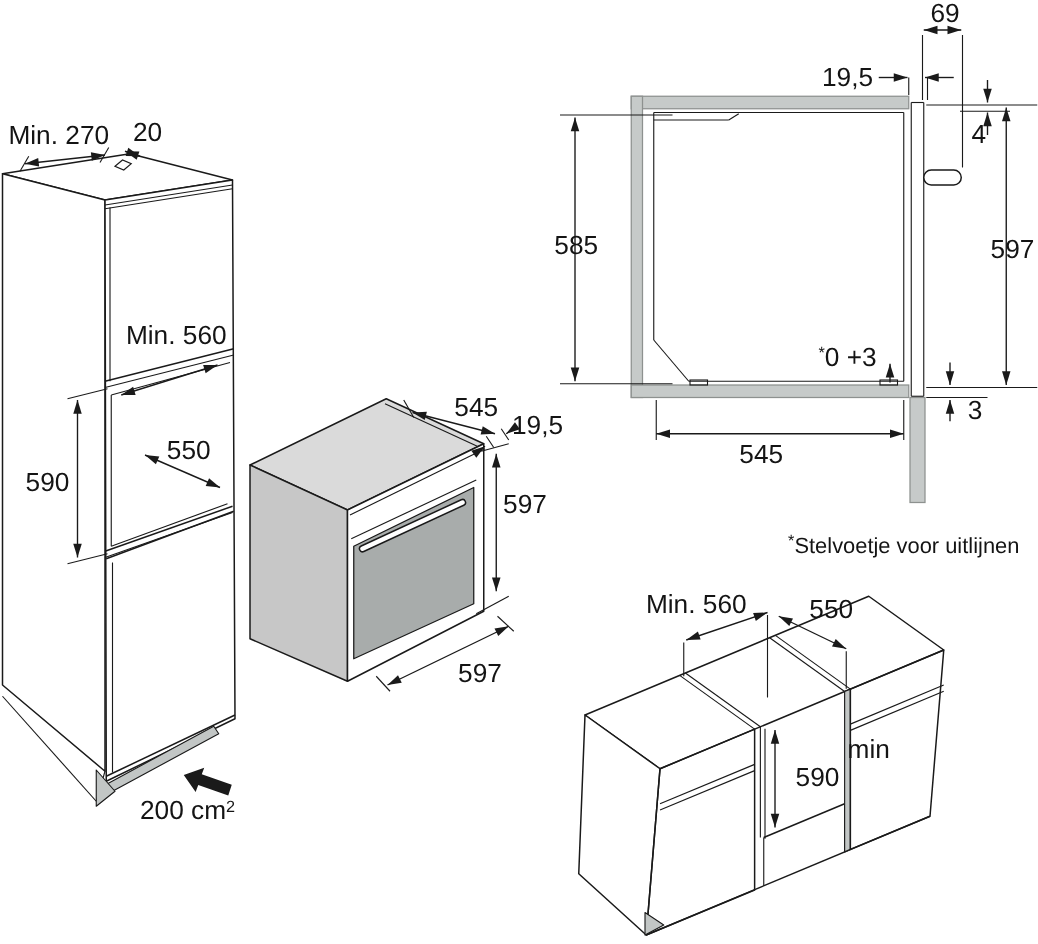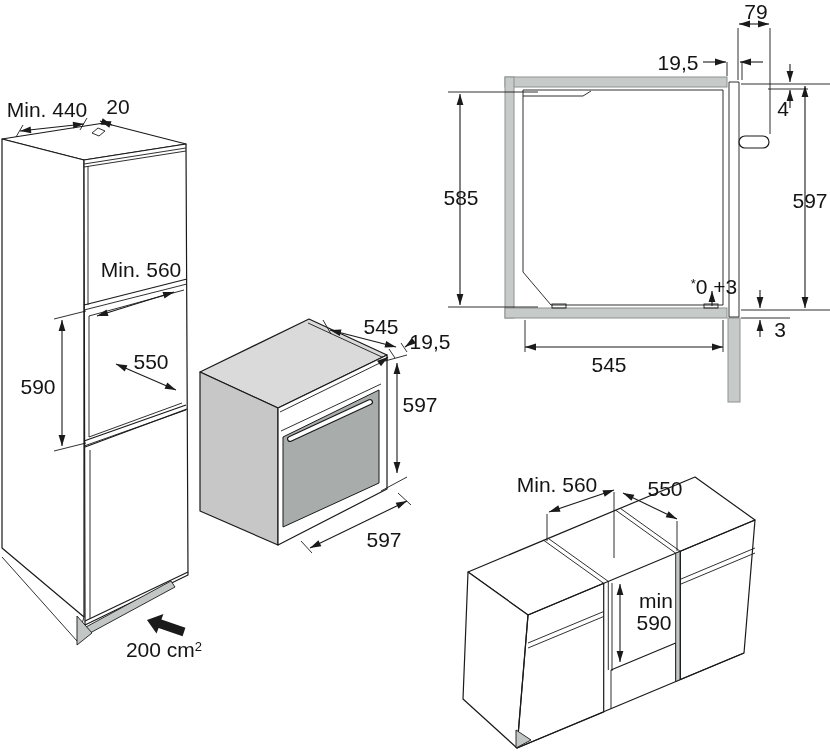--- a/index.html
+++ b/index.html
@@ -196,39 +196,40 @@
 
     <line class="d" x1="549" y1="512" x2="614" y2="490" marker-start="url(#arw)" marker-end="url(#arw)"></line>
     <line class="e" x1="547" y1="514" x2="547" y2="541"></line>
     <line class="e" x1="614" y1="492" x2="614" y2="558"></line>
     <line class="d" x1="623" y1="493" x2="677" y2="519" marker-start="url(#arw)" marker-end="url(#arw)"></line>
     <line class="e" x1="677" y1="521" x2="677" y2="551"></line>
     <line class="d" x1="620" y1="584" x2="620" y2="662" marker-start="url(#arw)" marker-end="url(#arw)"></line>
   </g>
 </svg>
 
-<div class="lbl" style="left:47px;top:109px">Min. 440</div>
+<div class="lbl" style="left:47px;top:109px">Min. 270</div>
 <div class="lbl" style="left:118px;top:106px">20</div>
 <div class="lbl" style="left:141px;top:269px">Min. 560</div>
 <div class="lbl" style="left:151px;top:361px">550</div>
 <div class="lbl" style="left:38px;top:386px">590</div>
-<div class="lbl" style="left:164px;top:649px"><span>200 cm</span><sup>2</sup></div>
+<div class="lbl" style="left:150px;top:649px"><span>200 cm</span><sup>2</sup></div>
 
 <div class="lbl" style="left:381px;top:326px">545</div>
 <div class="lbl" style="left:430px;top:341px">19,5</div>
 <div class="lbl" style="left:420px;top:404px">597</div>
 <div class="lbl" style="left:384px;top:539px">597</div>
 
-<div class="lbl" style="left:756px;top:11px">79</div>
+<div class="lbl" style="left:756px;top:11px">69</div>
 <div class="lbl" style="left:678px;top:62px">19,5</div>
 <div class="lbl" style="left:783px;top:108px">4</div>
 <div class="lbl" style="left:461px;top:197px">585</div>
 <div class="lbl" style="left:810px;top:200px">597</div>
-<div class="lbl" style="left:714px;top:286px"><sup>*</sup><span>0 +3</span></div>
+<div class="lbl" style="left:678px;top:286px"><sup>*</sup><span>0 +3</span></div>
 <div class="lbl" style="left:780px;top:329px">3</div>
 <div class="lbl" style="left:609px;top:364px">545</div>
+<div class="lbl foot" style="left:723px;top:436px"><sup>*</sup><span>Stelvoetje voor uitlijnen</span></div>
 
 <div class="lbl" style="left:557px;top:484px">Min. 560</div>
 <div class="lbl" style="left:665px;top:488px">550</div>
-<div class="lbl" style="left:656px;top:600px">min</div>
+<div class="lbl" style="left:695px;top:600px">min</div>
 <div class="lbl" style="left:654px;top:622px">590</div>
 
 </div>
 
 </body></html>

